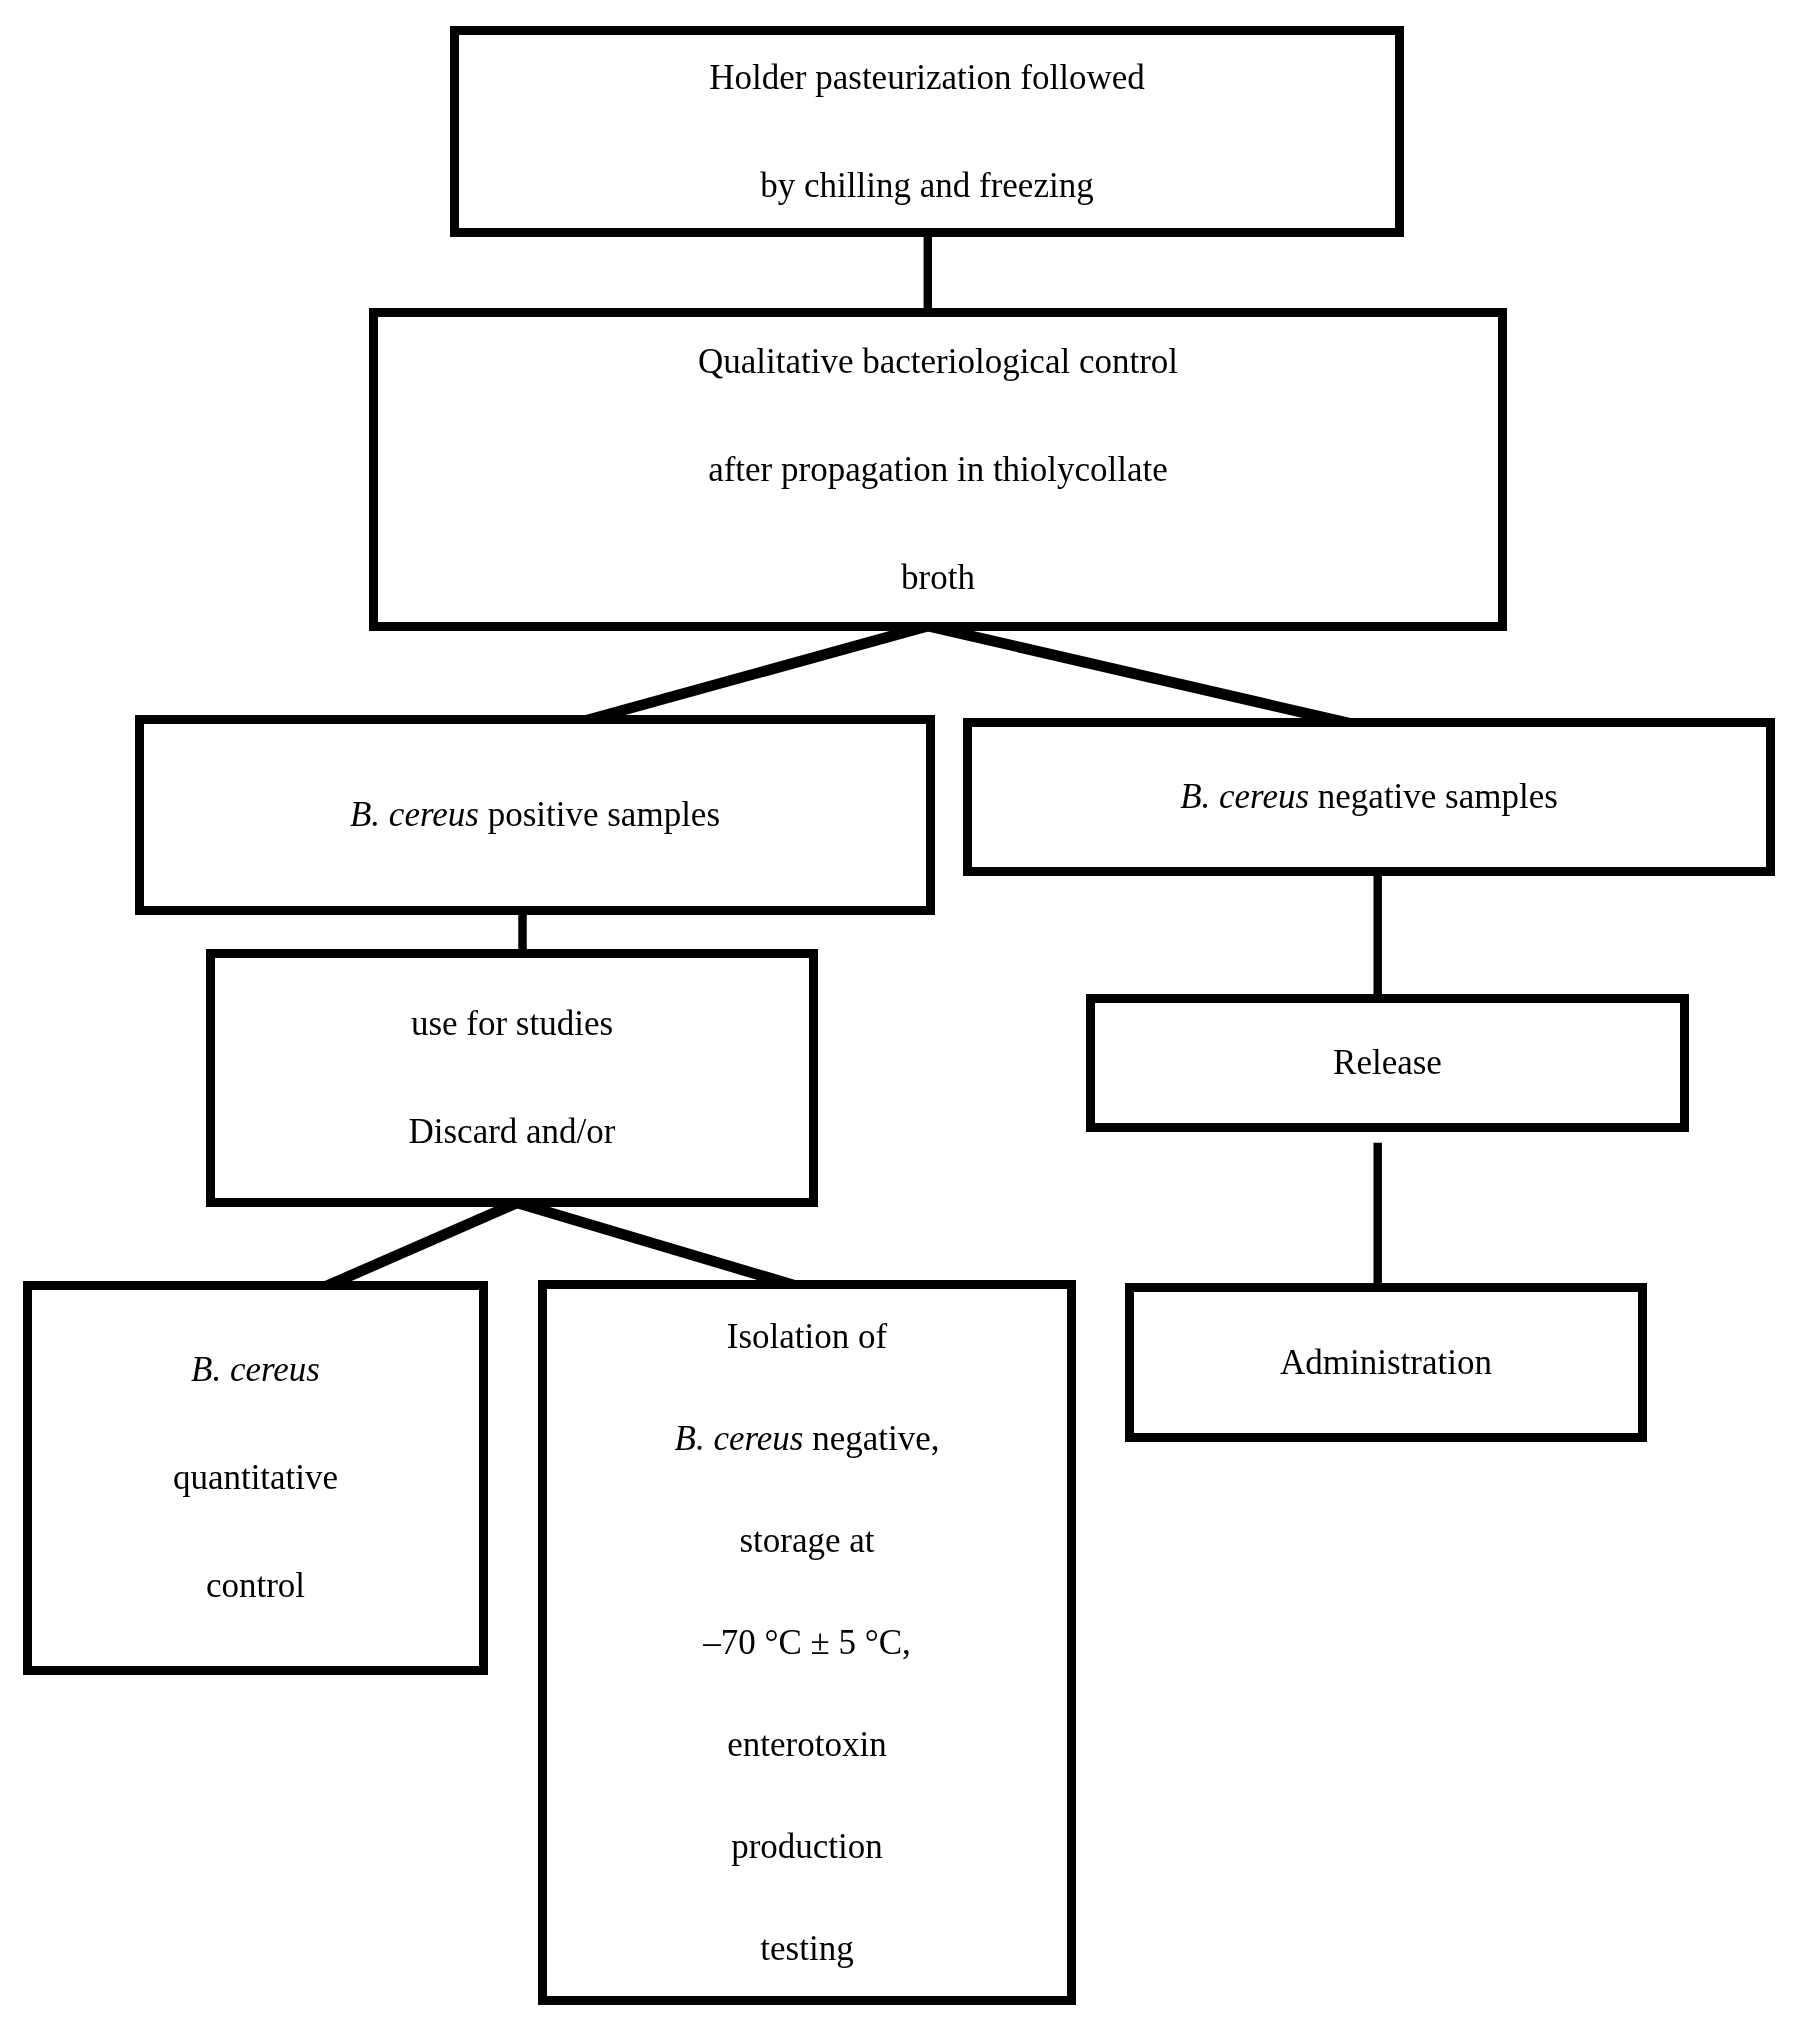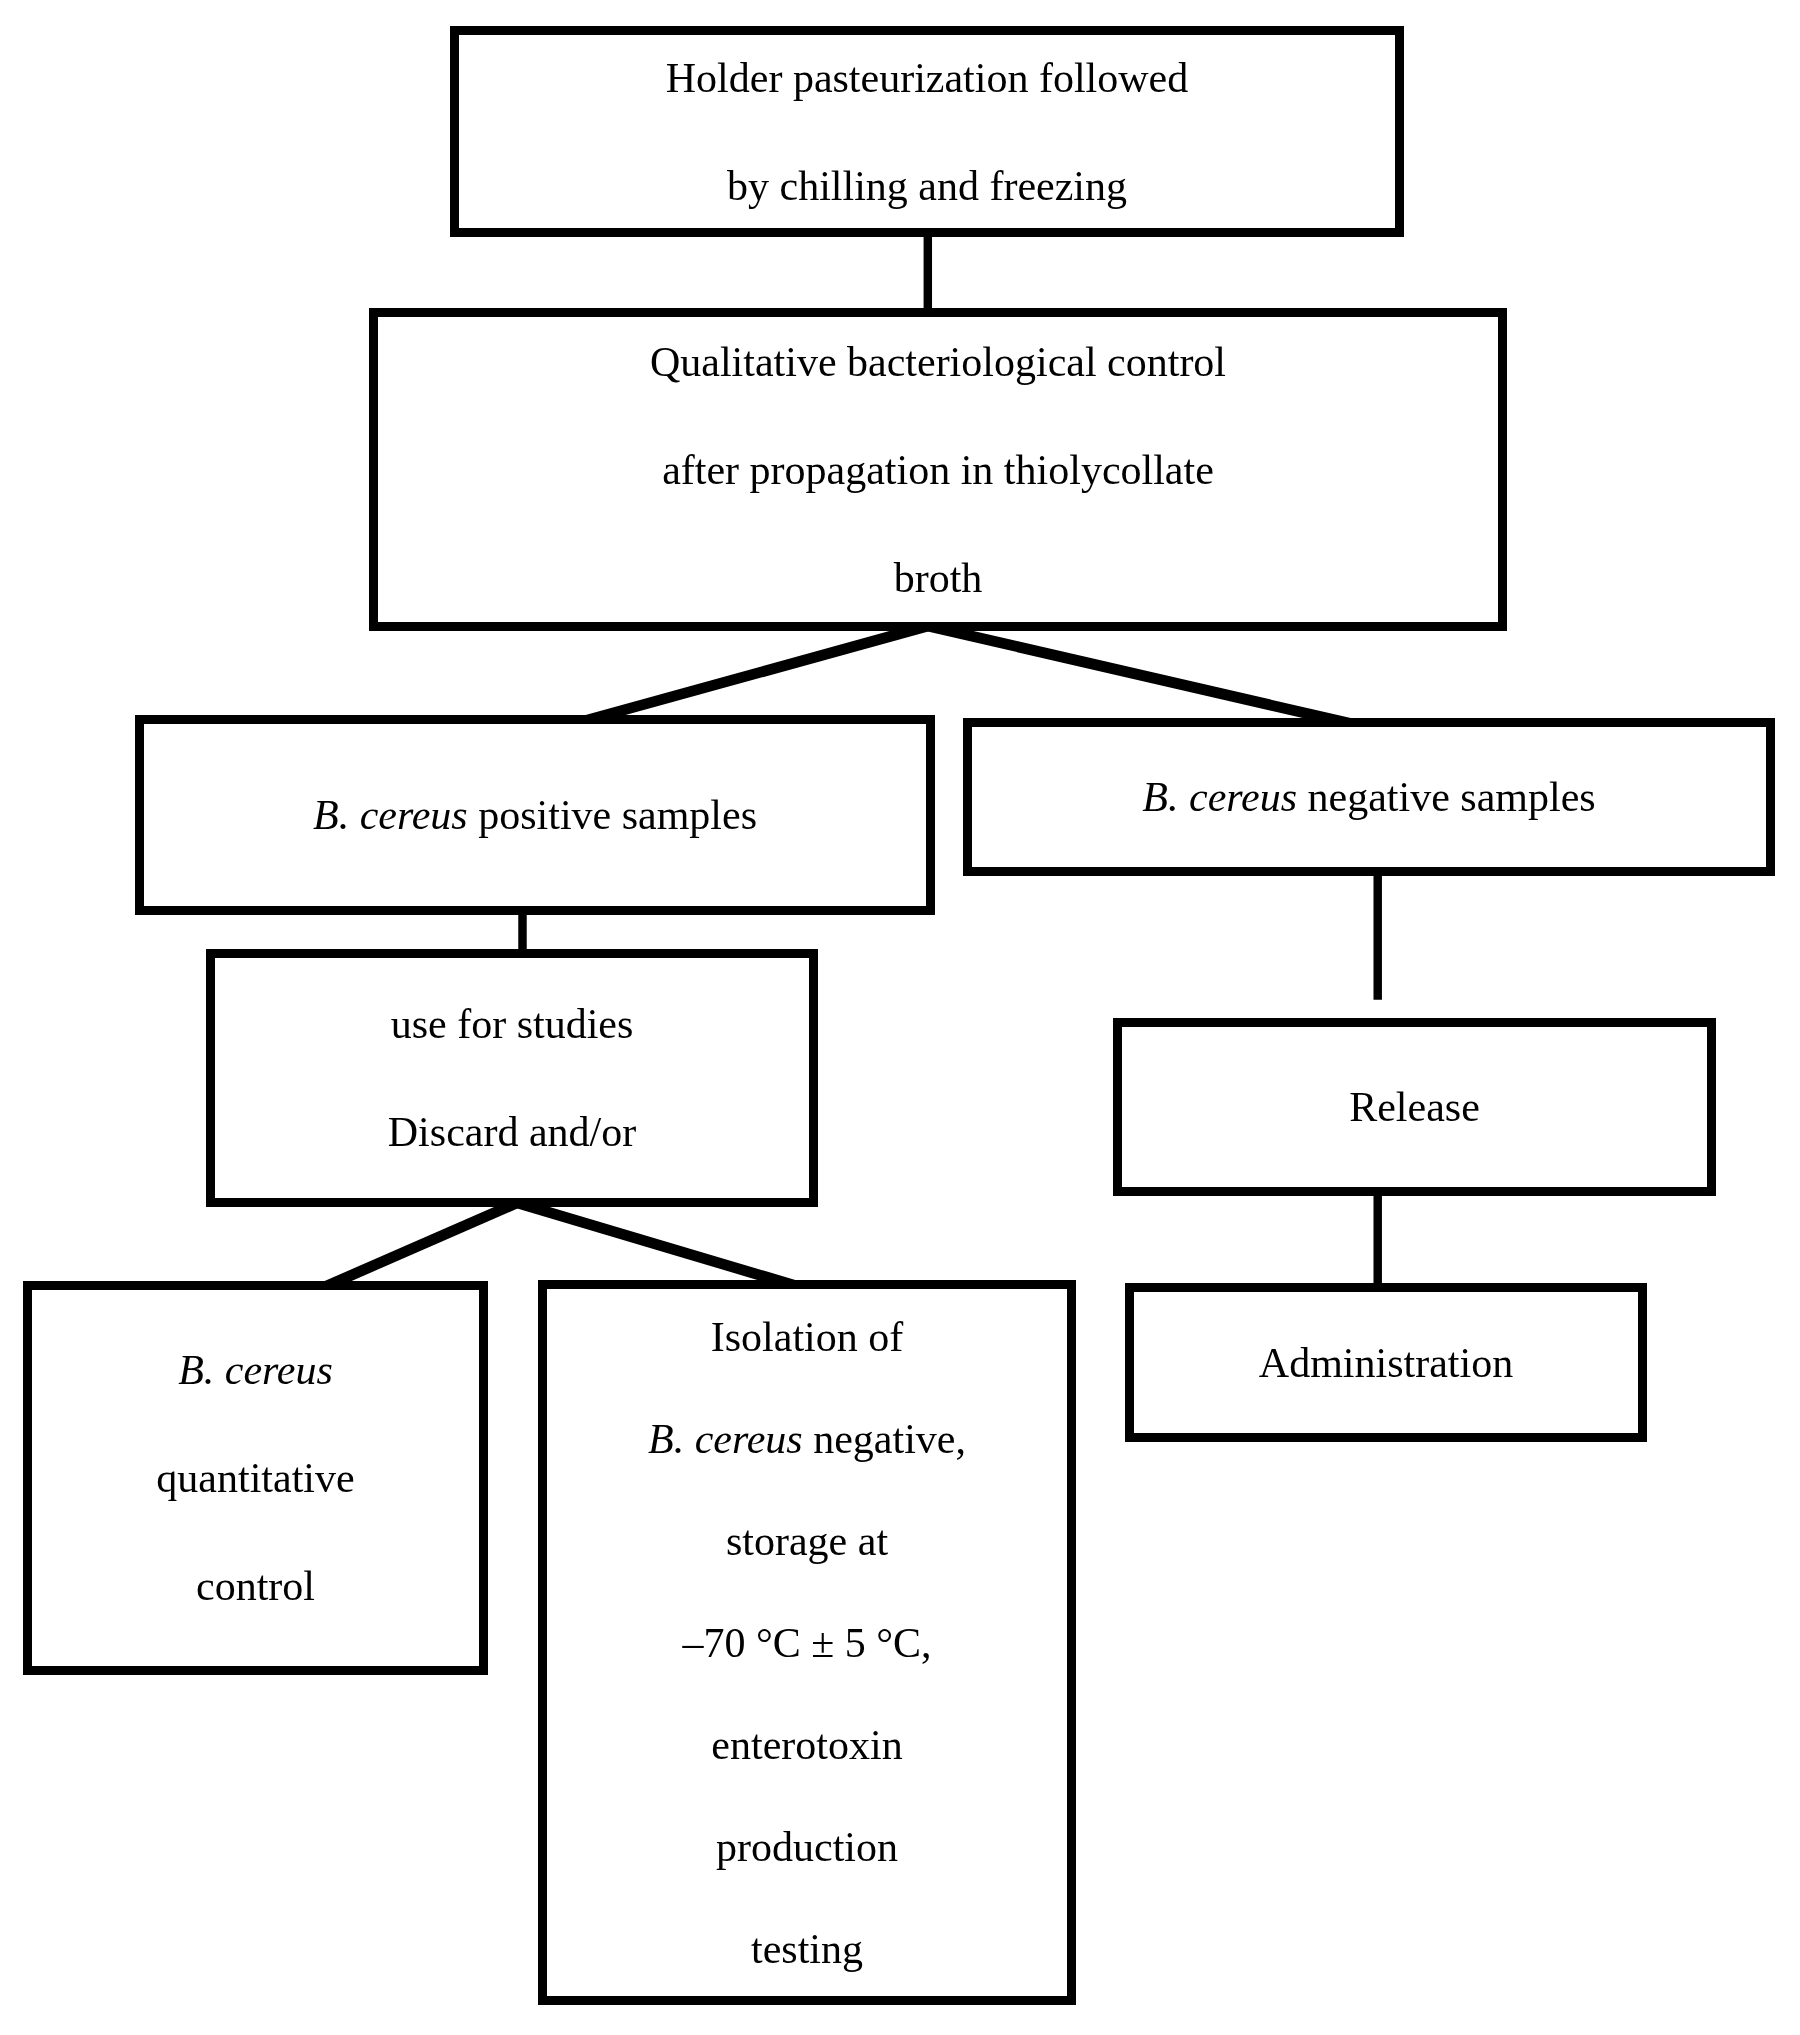--- a/index.html
+++ b/index.html
@@ -25,37 +25,37 @@
   .box {
     position: absolute;
     box-sizing: border-box;
     border: 9.2px solid #000000;
     background: #ffffff;
     display: flex;
     flex-direction: column;
     justify-content: center;
     align-items: center;
     text-align: center;
-    font-size: 42px;
+    font-size: 35px;
   }
   .box .line {
     display: block;
     line-height: 108px;
     white-space: nowrap;
   }
   #b8 .line { line-height: 102px; }
   .it { font-style: italic; }
 
   
   #b1 { left: 450px;  top: 26px;   width: 954px; height: 211px; }
   #b2 { left: 369px;  top: 308px;  width: 1138px; height: 323px; }
   #b3 { left: 135px;  top: 715px;  width: 800px; height: 200px; }
   #b4 { left: 963px; top: 718px;  width: 812px; height: 158px; }
   #b5 { left: 206px;  top: 949px; width: 612px;  height: 258px; }
-  #b6 { left: 1113px; top: 994px; width: 603px;  height: 178px; margin-top: 24px; }
+  #b6 { left: 1086px; top: 994px; width: 603px;  height: 138px; }
   #b7 { left: 23px;   top: 1281px; width: 465px;  height: 394px; }
   #b8 { left: 538px;  top: 1280px; width: 538px;  height: 725px; }
   #b9 { left: 1125px; top: 1283px; width: 522px;  height: 159px; }
 </style>
 </head>
 <body>
 
 <div id="canvas">
 
   <svg id="edges" viewBox="0 0 2341 2646" xmlns="http://www.w3.org/2000/svg">

